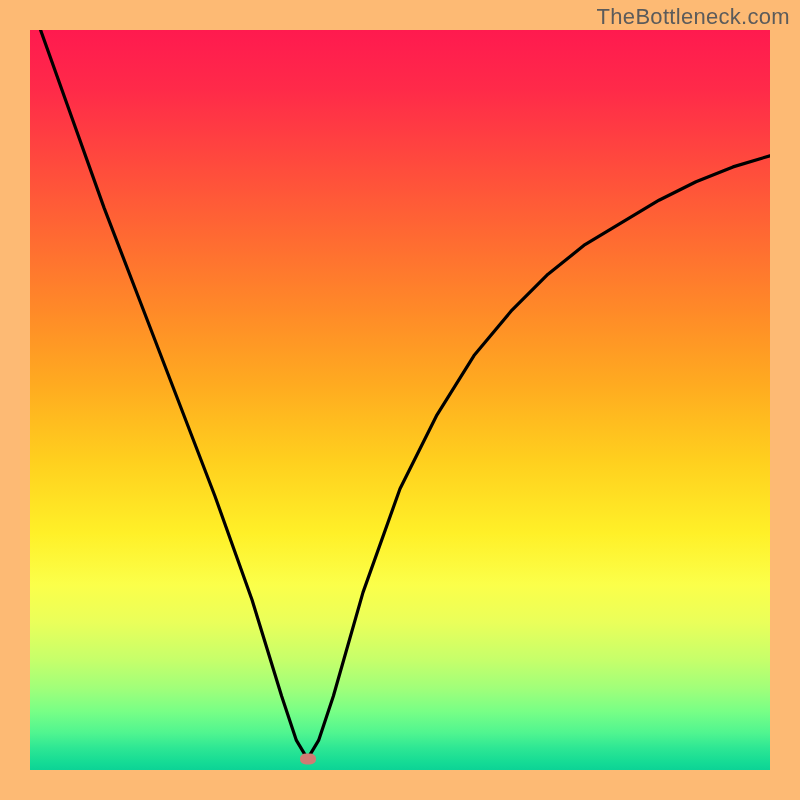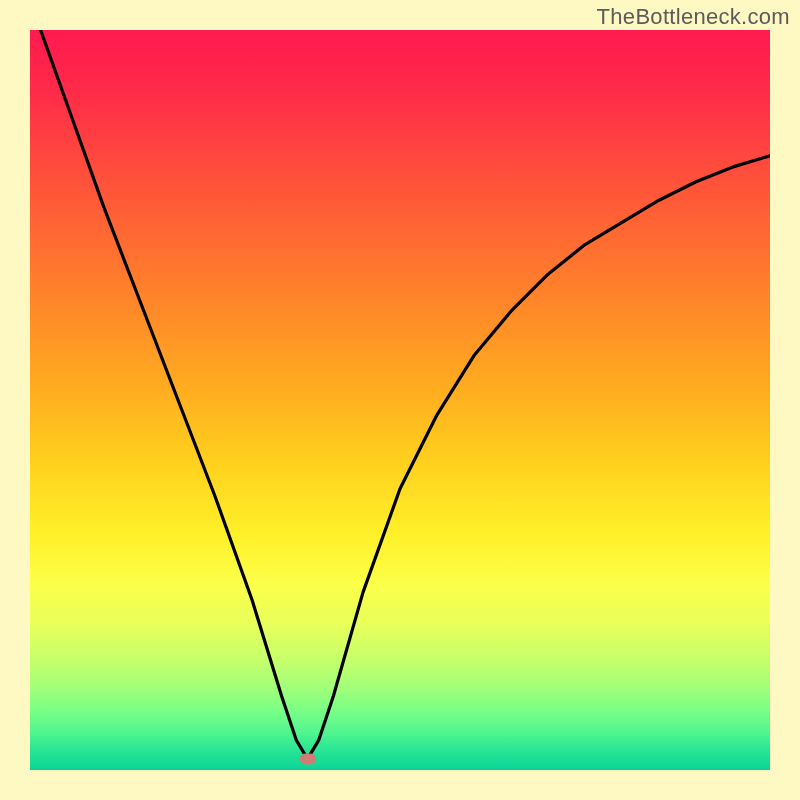--- a/index.html
+++ b/index.html
@@ -8,21 +8,21 @@
     width: 800px;
     height: 800px;
     background: #000000;
     overflow: hidden;
     font-family: Arial, Helvetica, sans-serif;
   }
   .stage {
     position: relative;
     width: 800px;
     height: 800px;
-    background: #fef9c3;
+    background: #fdba74;
   }
   .watermark {
     position: absolute;
     top: 4px;
     right: 10px;
     color: #5b5b5b;
     font-size: 22px;
     font-weight: 500;
     letter-spacing: 0.3px;
     z-index: 20;

